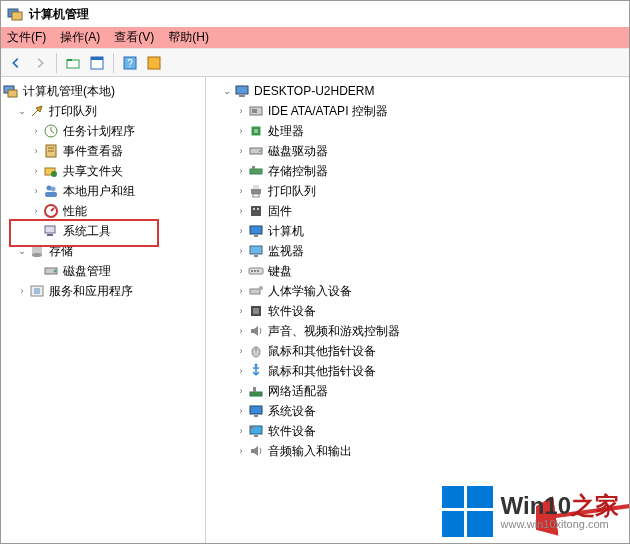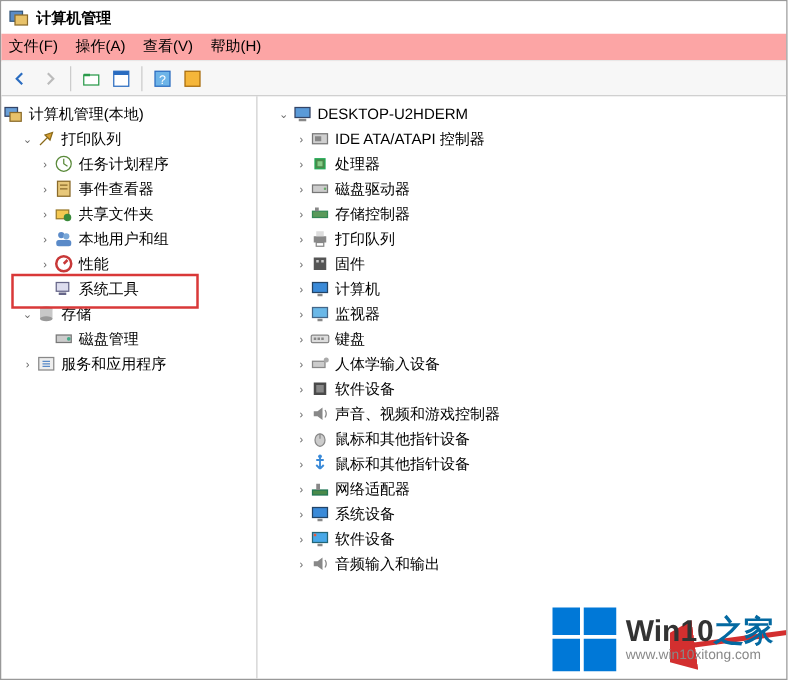--- a/index.html
+++ b/index.html
@@ -23,21 +23,21 @@
 .indent-0 { padding-left: 2px; }
 .indent-1 { padding-left: 14px; }
 .indent-2 { padding-left: 28px; }
 .indent-3 { padding-left: 42px; }
 .highlight-box { position: absolute; border: 2px solid #d93838; left: 8px; top: 218px; width: 150px; height: 28px; pointer-events: none; }
 .watermark { position: absolute; right: 10px; bottom: 6px; display: flex; align-items: center; gap: 8px; }
 .win-logo { display: grid; grid-template-columns: 22px 26px; grid-template-rows: 22px 26px; gap: 3px; }
 .win-logo div { background: #0078d7; }
 .wm-text { display: flex; flex-direction: column; }
 .wm-brand { font-size: 24px; font-weight: 600; color: #333; line-height: 1; }
-.wm-brand .zj { color: #0369a1; }
+.wm-brand .zj { color: #b91c1c; }
 .wm-url { font-size: 11px; color: #888; }
 .red-arrow { position: absolute; left: 330px; top: 400px; pointer-events: none; }
 svg.mini { width: 16px; height: 16px; }
 </style>
 </head>
 <body>
 
 <div class="titlebar">
   <span class="app-icon">
     <svg class="mini" viewBox="0 0 16 16">

